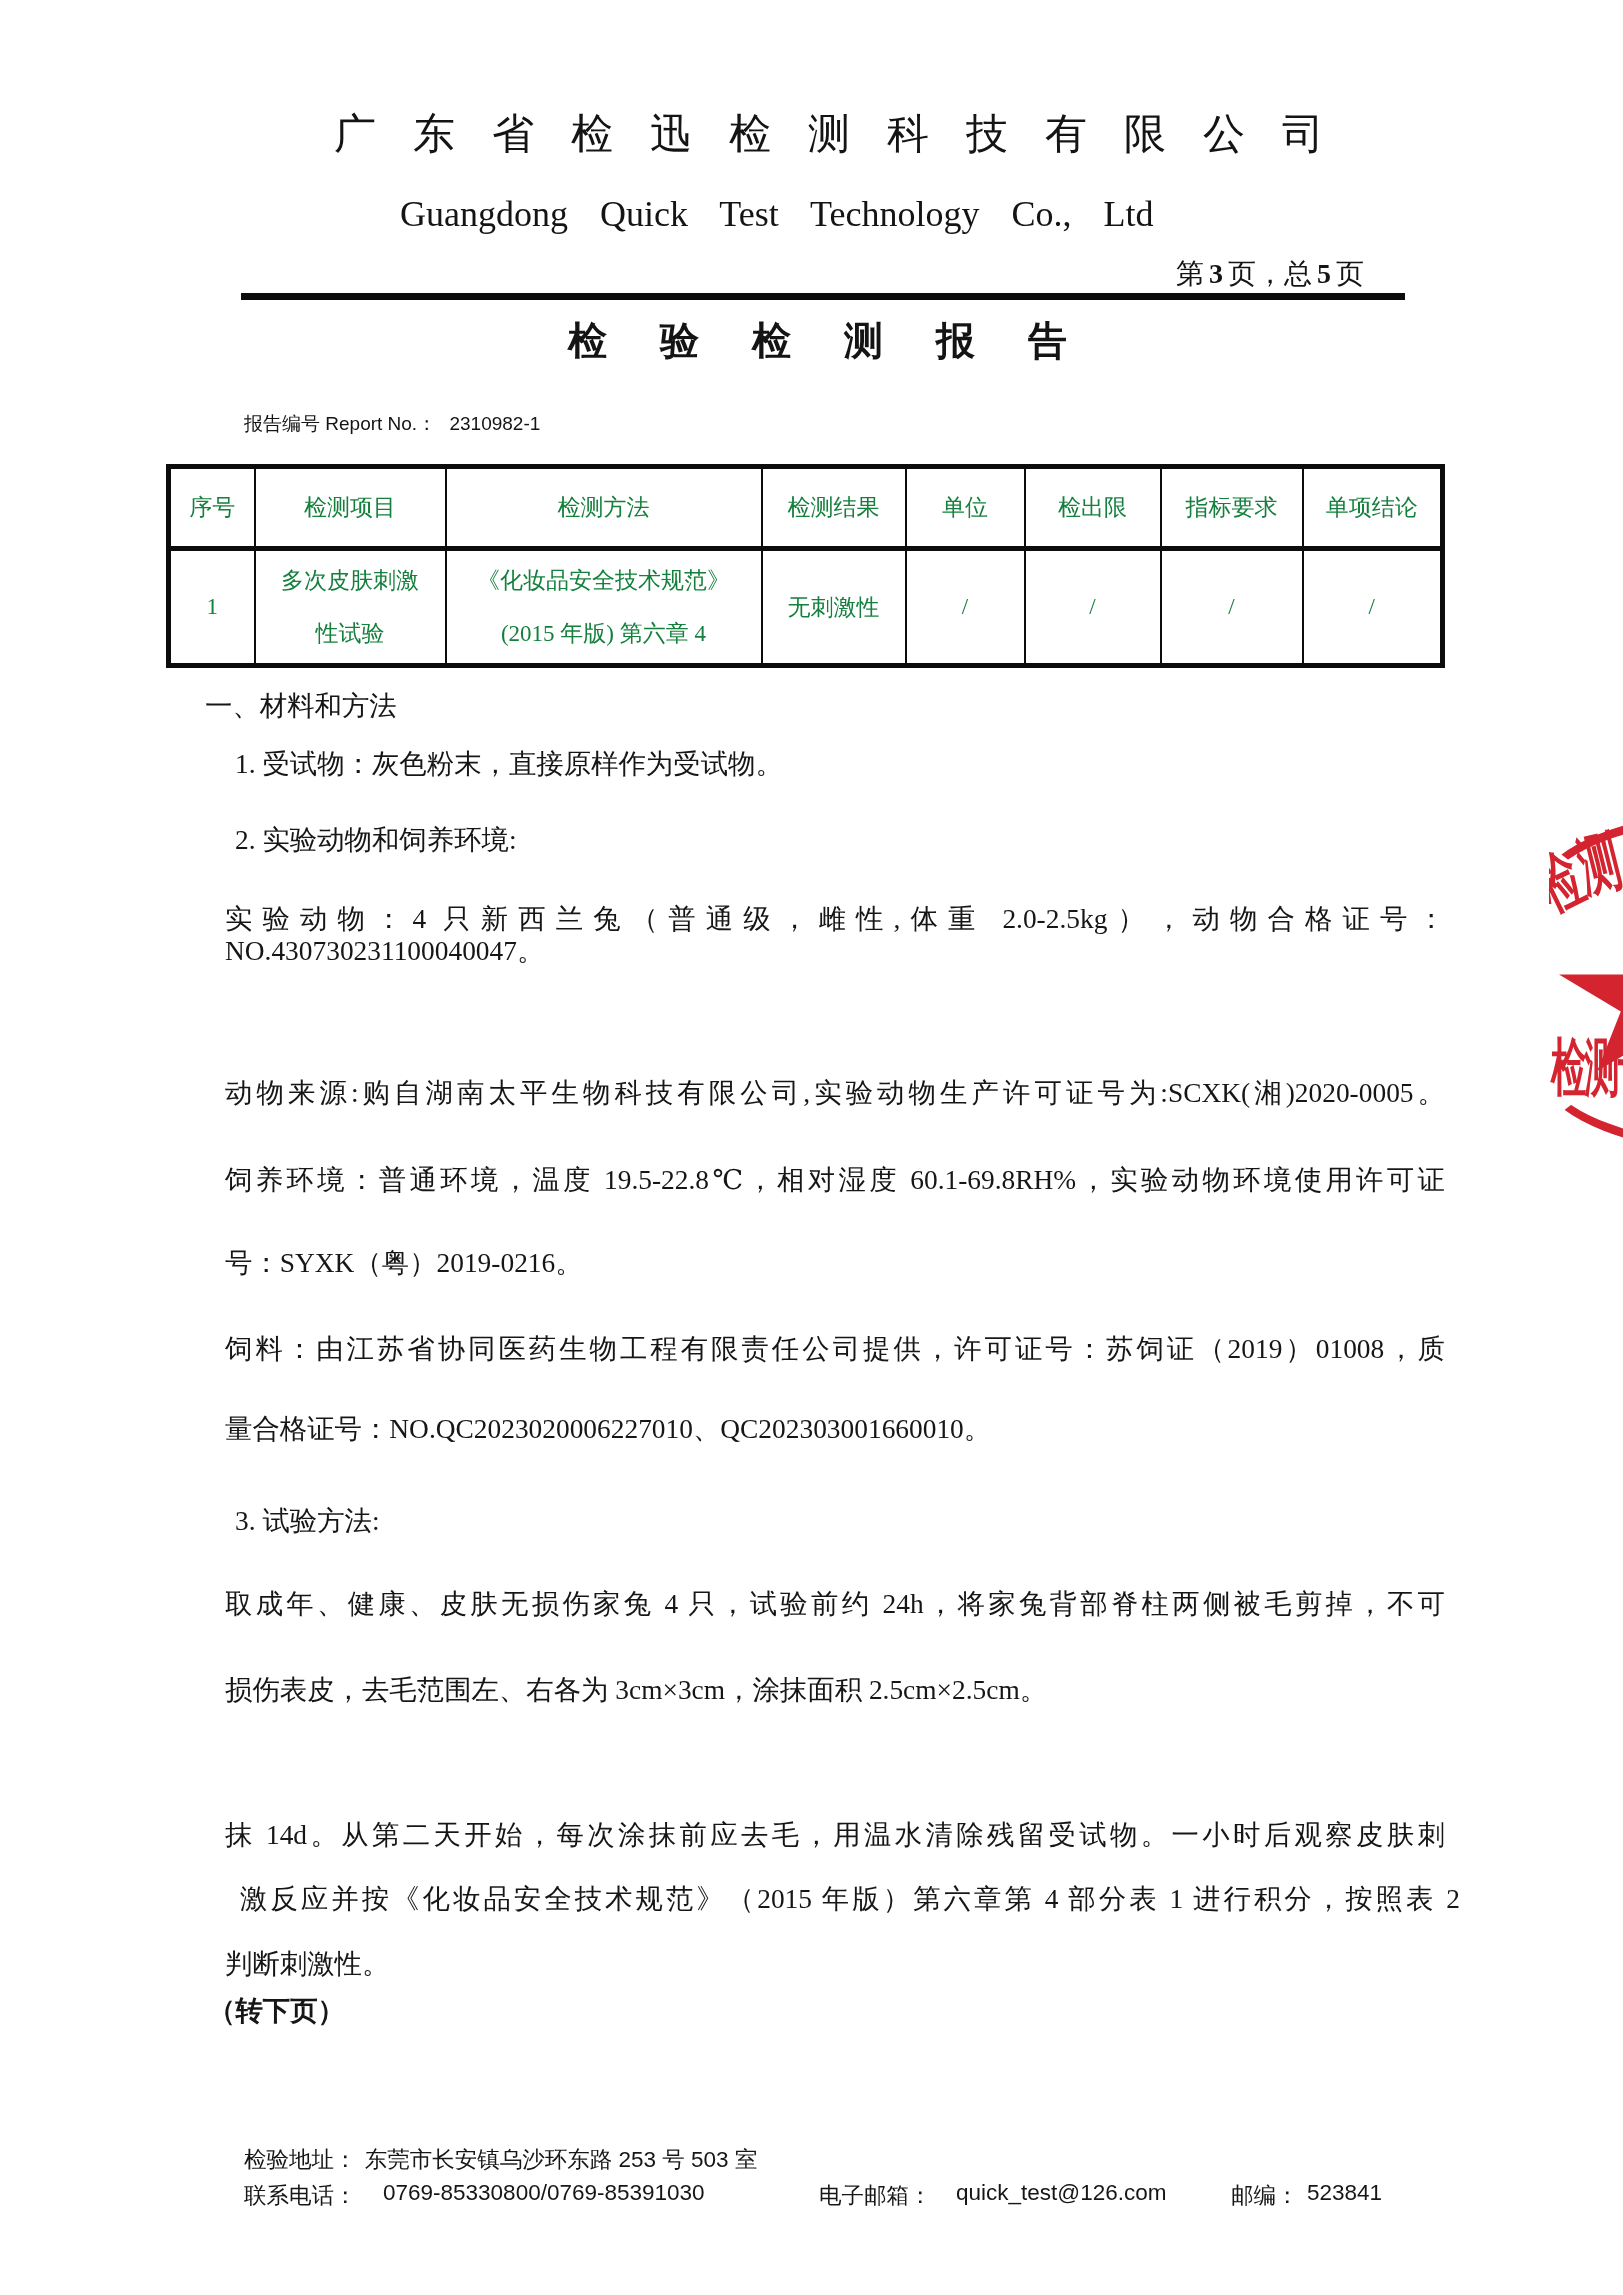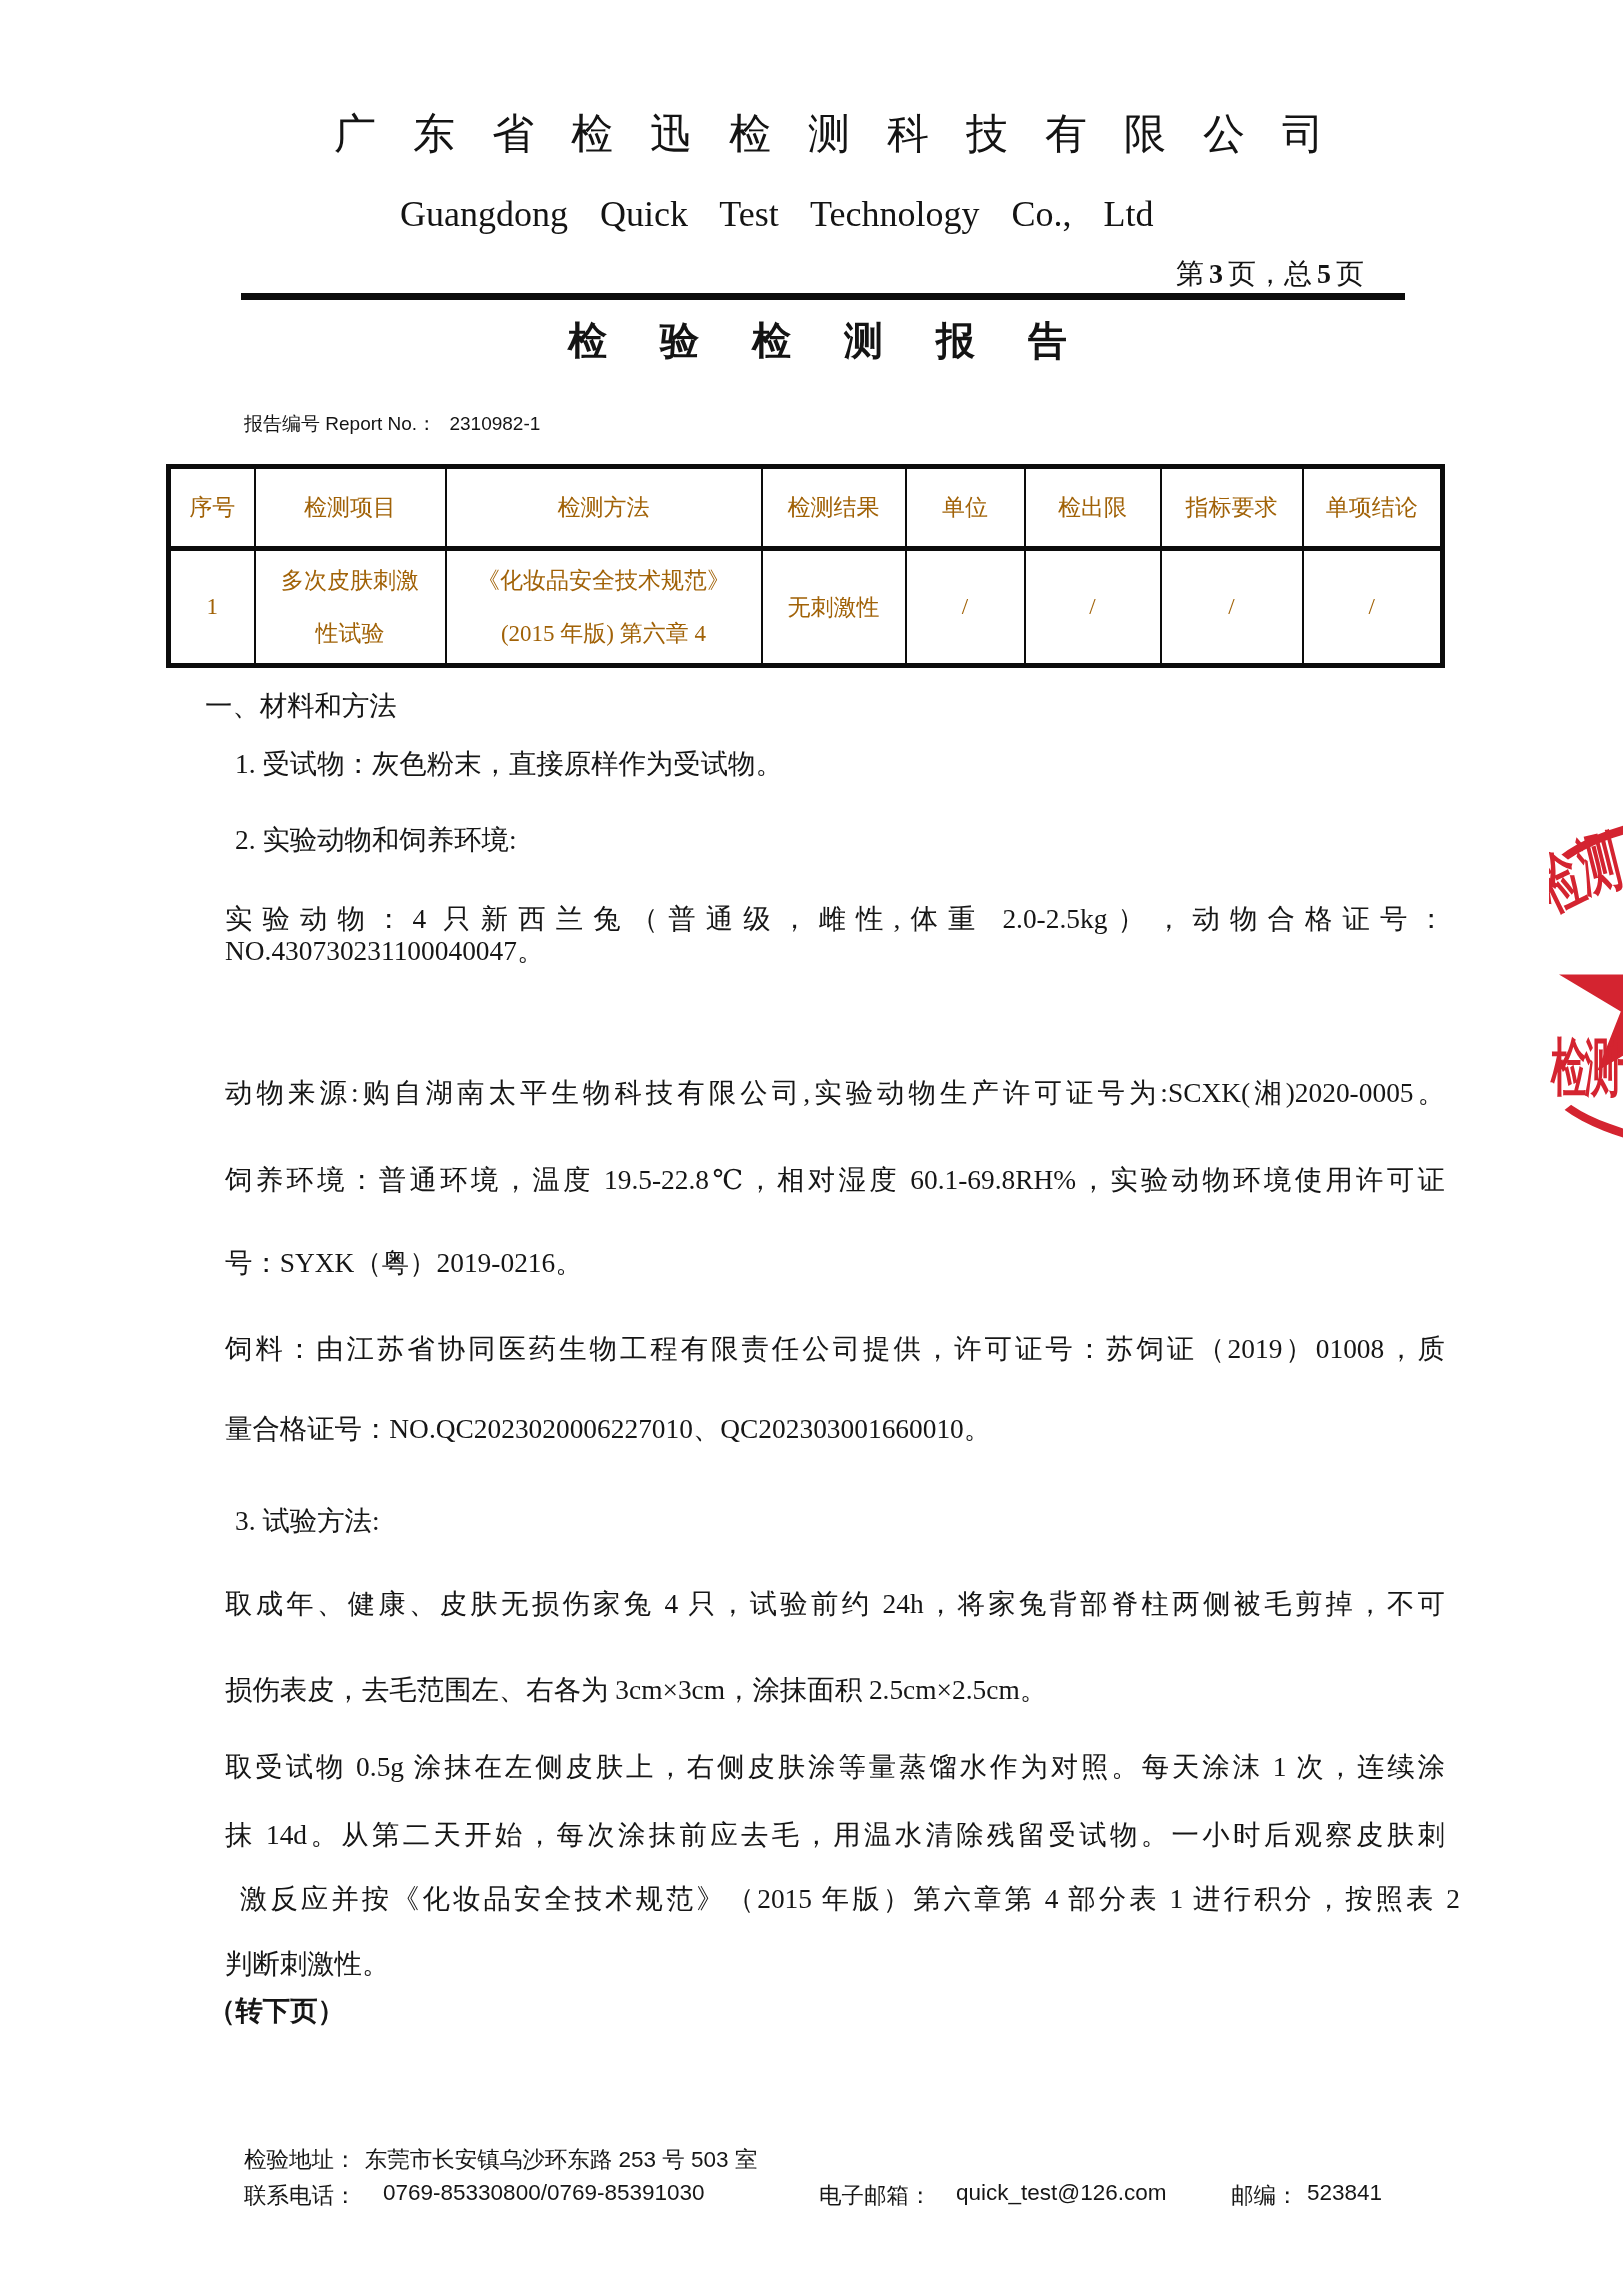--- a/index.html
+++ b/index.html
@@ -41,21 +41,21 @@
   .report-no .rv{margin-left:13.3px;}
   
   table.result-table{
     position:absolute;left:166px;top:464px;
     border-collapse:collapse;table-layout:fixed;
     width:1273px;
   }
   table.result-table th,table.result-table td{
     border:2.5px solid #0c0c0c;
     text-align:center;vertical-align:middle;
-    font-size:23px;font-weight:normal;color:#a16207;
+    font-size:23px;font-weight:normal;color:#15803d;
     padding:0;
   }
   table.result-table tr.hdr th{
     border-top:5px solid #0c0c0c;
     border-bottom:5px solid #0c0c0c;
     height:77px;
   }
   table.result-table tr.bodyrow td{
     border-bottom:5px solid #0c0c0c;
     height:112px;
@@ -174,21 +174,20 @@
   <div class="bl just" style="top:901px;">实验动物：4 只新西兰兔（普通级，雌性,体重 2.0-2.5kg），动物合格证号：</div>
   <div class="bl" style="top:933px;">NO.430730231100040047。</div>
   <div class="bl just" style="top:1075px;">动物来源:购自湖南太平生物科技有限公司,实验动物生产许可证号为:SCXK(湘)2020-0005。</div>
   <div class="bl just" style="top:1162px;">饲养环境：普通环境，温度 19.5-22.8℃，相对湿度 60.1-69.8RH%，实验动物环境使用许可证</div>
   <div class="bl" style="top:1245px;">号：SYXK（粤）2019-0216。</div>
   <div class="bl just" style="top:1331px;">饲料：由江苏省协同医药生物工程有限责任公司提供，许可证号：苏饲证（2019）01008，质</div>
   <div class="bl" style="top:1411px;">量合格证号：NO.QC2023020006227010、QC202303001660010。</div>
   <div class="bl" style="left:235px;top:1503px;">3. 试验方法:</div>
   <div class="bl just" style="top:1586px;">取成年、健康、皮肤无损伤家兔 4 只，试验前约 24h，将家兔背部脊柱两侧被毛剪掉，不可</div>
   <div class="bl" style="top:1672px;">损伤表皮，去毛范围左、右各为 3cm×3cm，涂抹面积 2.5cm×2.5cm。</div>
-  <div class="bl just" style="top:1749px;">取受试物 0.5g 涂抹在左侧皮肤上，右侧皮肤涂等量蒸馏水作为对照。每天涂沫 1 次，连续涂</div>
   <div class="bl just" style="top:1817px;">抹 14d。从第二天开始，每次涂抹前应去毛，用温水清除残留受试物。一小时后观察皮肤刺</div>
   <div class="bl just" style="top:1881px;margin-left:15px;">激反应并按《化妆品安全技术规范》（2015 年版）第六章第 4 部分表 1 进行积分，按照表 2</div>
   <div class="bl" style="top:1946px;">判断刺激性。</div>
   <div class="bl boldline" style="left:208px;top:1993px;">（转下页）</div>
 
   <div class="stamp">
     <div class="arc-top"></div>
     <div class="arc-bottom"></div>
     <span class="schar c1">检</span>
     <span class="schar c2">测</span>

